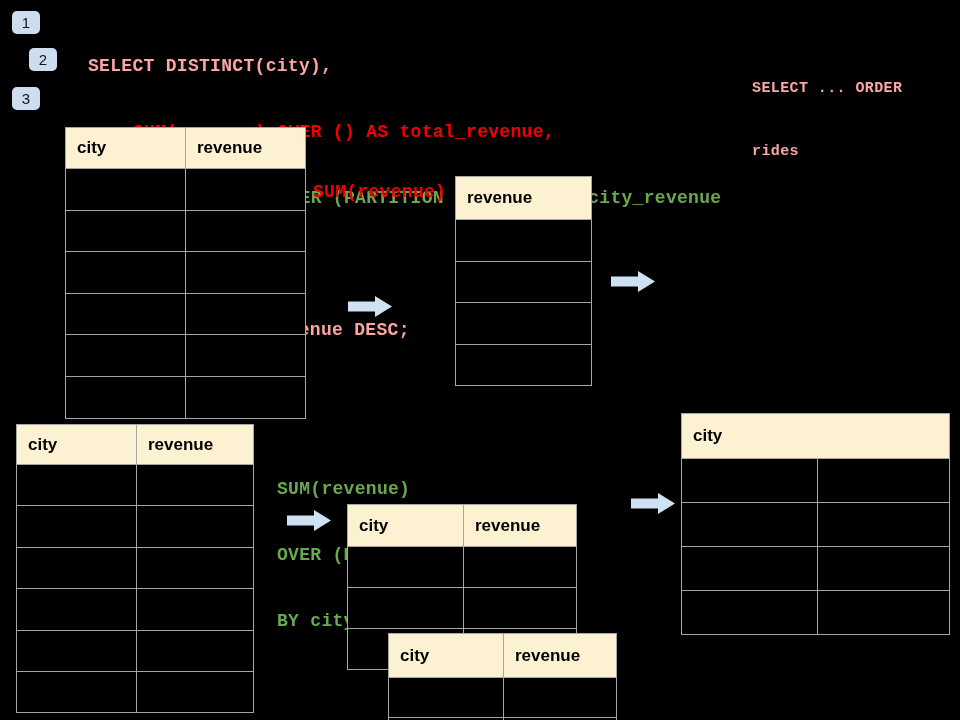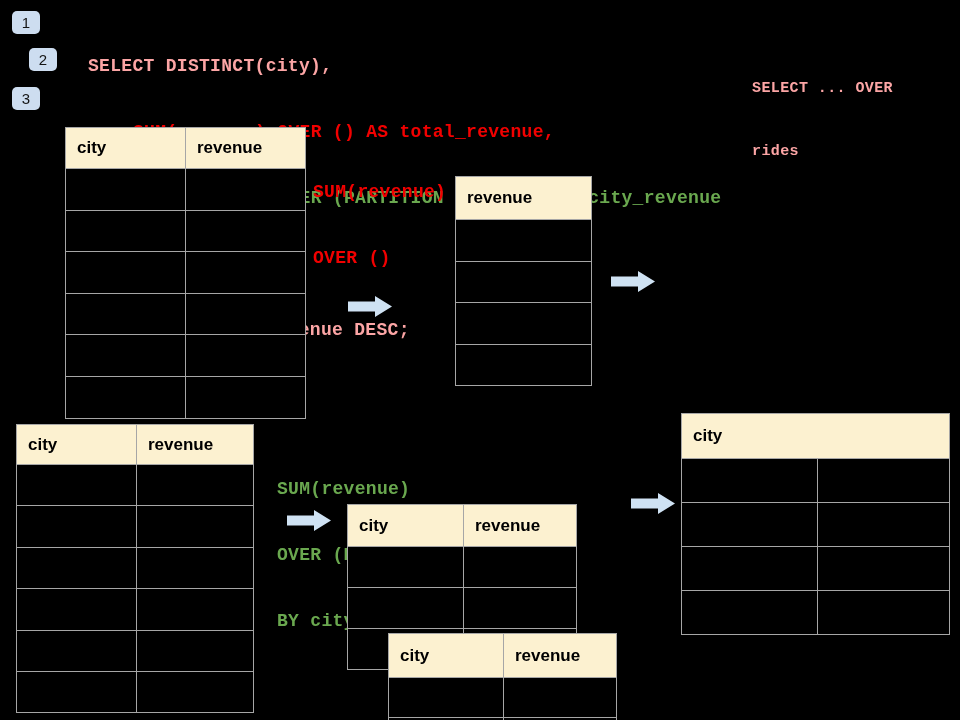--- a/index.html
+++ b/index.html
@@ -96,27 +96,26 @@
 
 <div class="code" id="main-code">
   <div class="purple">SELECT DISTINCT(city),</div>
   <div class="red ind4">SUM(revenue) OVER () AS total_revenue,</div>
   <div class="green ind4">SUM(revenue) OVER (PARTITION BY city) as city_revenue</div>
   <div class="purple ind2">FROM rides</div>
   <div class="purple ind2">ORDER by city_revenue DESC;</div>
 </div>
 
 <div class="code" id="side-note">
-  <div class="purple">SELECT ... OVER</div>
+  <div class="purple">SELECT ... ORDER</div>
   <div class="purple">rides</div>
 </div>
 
 <div class="code" id="anno-total">
   <div class="red">SUM(revenue)</div>
-  <div class="red">OVER ()</div>
 </div>
 
 <div class="code" id="anno-part">
   <div class="green">SUM(revenue)</div>
   <div class="green">OVER (PARTITION</div>
   <div class="green">BY city)</div>
 </div>
 
 <div class="tbl" id="tbl-source-top">
   <div class="thead">

